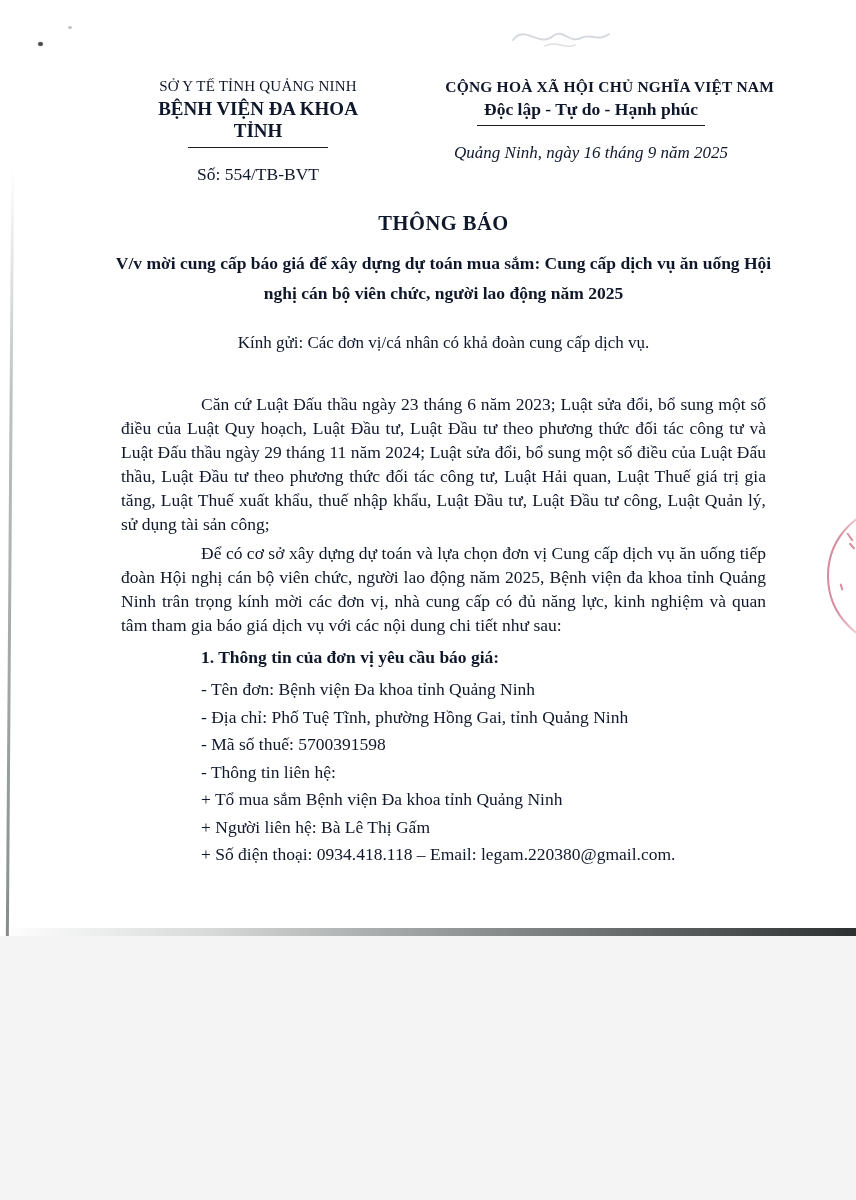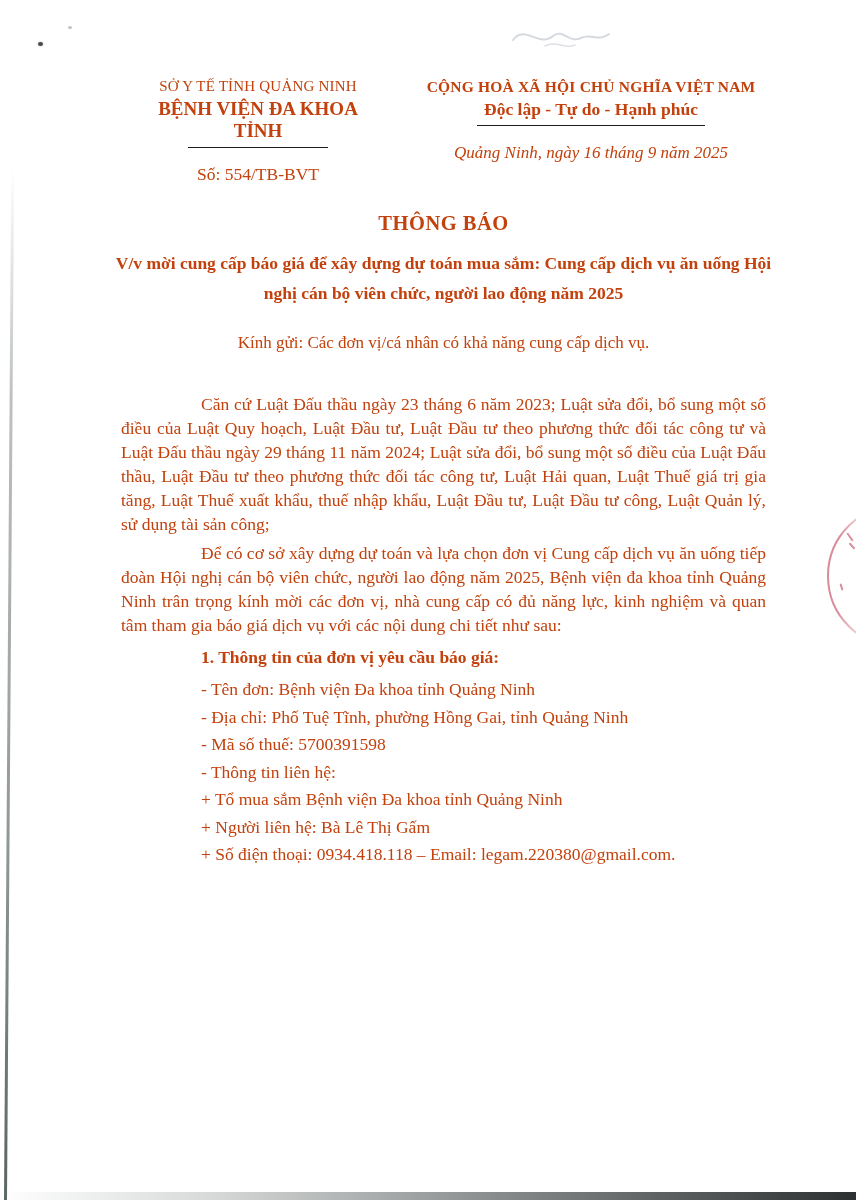--- a/index.html
+++ b/index.html
@@ -2,22 +2,22 @@
 <html><head>
 <meta charset="utf-8">
 <style>
   html,body{margin:0;padding:0;}
   body{
     width:856px;height:1200px;
     background:#f4f4f4;
     font-family:"Liberation Serif","DejaVu Serif",serif;
   }
   .page{
-    position:relative;width:856px;height:1200px;overflow:hidden;
-    background:#ffffff;color:#c2410c;
+    position:relative;width:856px;height:936px;overflow:hidden;
+    background:#ffffff;color:#0f172a;
   }
 
   
   .edge-line{
     position:absolute;left:4px;top:168px;width:3px;height:1032px;
     background:linear-gradient(to bottom,rgba(110,120,118,0) 0%,rgba(110,120,118,.45) 22%,rgba(100,110,108,.75) 70%,#5d6866 97%);
     transform-origin:bottom left;transform:rotate(0.4deg);
   }
   .bottom-band{
     position:absolute;left:0;right:0;bottom:0;height:8px;
@@ -48,21 +48,21 @@
 
   
   .header-left{position:absolute;left:133px;top:78px;width:250px;text-align:center;}
   .agency-line{font-size:15px;letter-spacing:.2px;}
   .unit-line{font-size:19px;font-weight:bold;margin-top:3px;}
   .rule{border:0;border-top:1.7px solid #1c1c1c;margin:5px auto 0;}
   .rule-left{width:140px;}
   .doc-number{font-size:17.5px;margin-top:16px;}
 
   .header-right{position:absolute;left:408px;top:78px;width:366px;text-align:center;}
-  .motto1{font-size:15.5px;font-weight:bold;letter-spacing:.2px;}
+  .motto1{font-size:15.5px;font-weight:bold;letter-spacing:.2px;text-align:right;}
   .motto2{font-size:17.5px;font-weight:bold;margin-top:3px;}
   .rule-right{width:228px;}
   .place-date{font-size:17px;font-style:italic;margin-top:17px;}
 
   
   .title-block{position:absolute;left:31px;top:212px;width:825px;text-align:center;}
   .doc-title{font-size:20.5px;font-weight:bold;letter-spacing:.5px;margin:0;}
   .doc-subject{font-size:17.5px;font-weight:bold;line-height:30px;max-width:665px;margin:13px auto 0;}
   .salutation{font-size:17px;margin-top:25px;}
 
@@ -103,21 +103,21 @@
   <div class="header-right">
     <div class="motto1">CỘNG HOÀ XÃ HỘI CHỦ NGHĨA VIỆT NAM</div>
     <div class="motto2">Độc lập - Tự do - Hạnh phúc</div>
     <hr class="rule rule-right">
     <div class="place-date">Quảng Ninh, ngày 16 tháng 9 năm 2025</div>
   </div>
 
   <div class="title-block">
     <h1 class="doc-title">THÔNG BÁO</h1>
     <div class="doc-subject">V/v mời cung cấp báo giá để xây dựng dự toán mua sắm: Cung cấp dịch vụ ăn uống Hội nghị cán bộ viên chức, người lao động năm 2025</div>
-    <div class="salutation">Kính gửi: Các đơn vị/cá nhân có khả năng cung cấp dịch vụ.</div>
+    <div class="salutation">Kính gửi: Các đơn vị/cá nhân có khả đoàn cung cấp dịch vụ.</div>
   </div>
 
   <div class="body-text">
     <p>Căn cứ Luật Đấu thầu ngày 23 tháng 6 năm 2023; Luật sửa đổi, bổ sung một số điều của Luật Quy hoạch, Luật Đầu tư, Luật Đầu tư theo phương thức đối tác công tư và Luật Đấu thầu ngày 29 tháng 11 năm 2024; Luật sửa đổi, bổ sung một số điều của Luật Đấu thầu, Luật Đầu tư theo phương thức đối tác công tư, Luật Hải quan, Luật Thuế giá trị gia tăng, Luật Thuế xuất khẩu, thuế nhập khẩu, Luật Đầu tư, Luật Đầu tư công, Luật Quản lý, sử dụng tài sản công;</p>
     <p>Để có cơ sở xây dựng dự toán và lựa chọn đơn vị Cung cấp dịch vụ ăn uống tiếp đoàn Hội nghị cán bộ viên chức, người lao động năm 2025, Bệnh viện đa khoa tỉnh Quảng Ninh trân trọng kính mời các đơn vị, nhà cung cấp có đủ năng lực, kinh nghiệm và quan tâm tham gia báo giá dịch vụ với các nội dung chi tiết như sau:</p>
     <div class="section-heading">1. Thông tin của đơn vị yêu cầu báo giá:</div>
     <ul class="info-list">
       <li>- Tên đơn: Bệnh viện Đa khoa tỉnh Quảng Ninh</li>
       <li>- Địa chỉ: Phố Tuệ Tĩnh, phường Hồng Gai, tỉnh Quảng Ninh</li>
       <li>- Mã số thuế: 5700391598</li>

